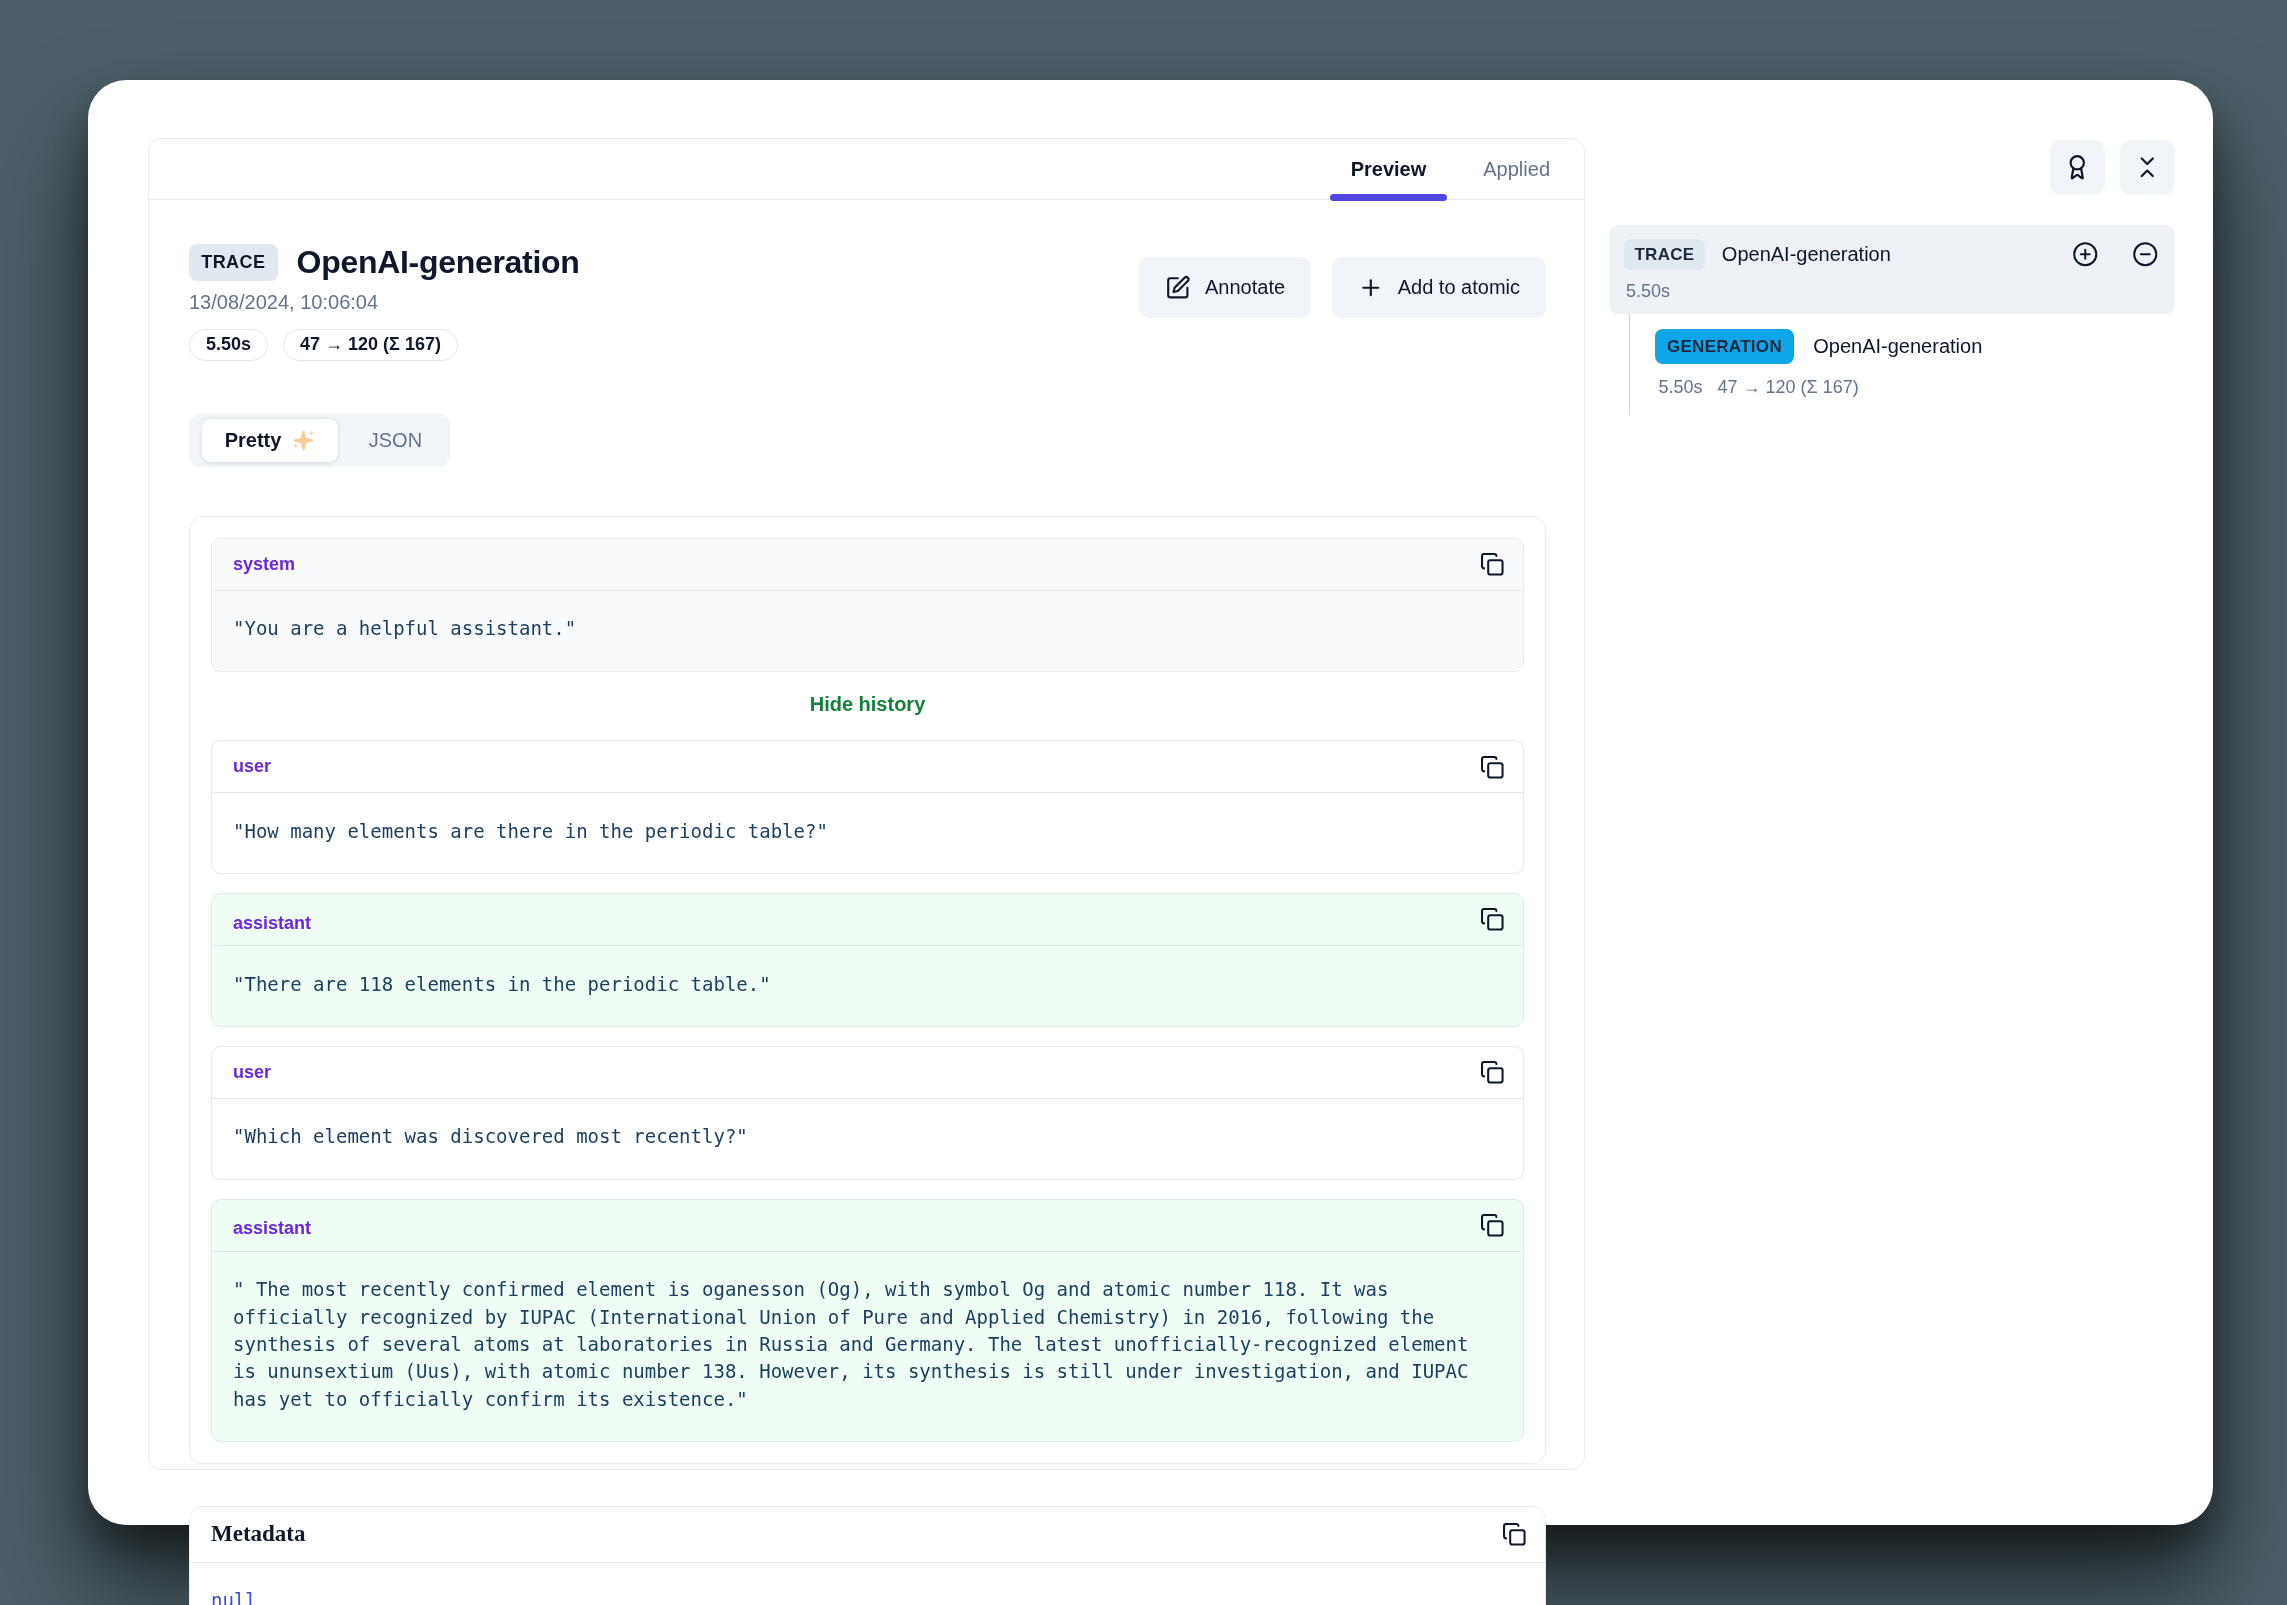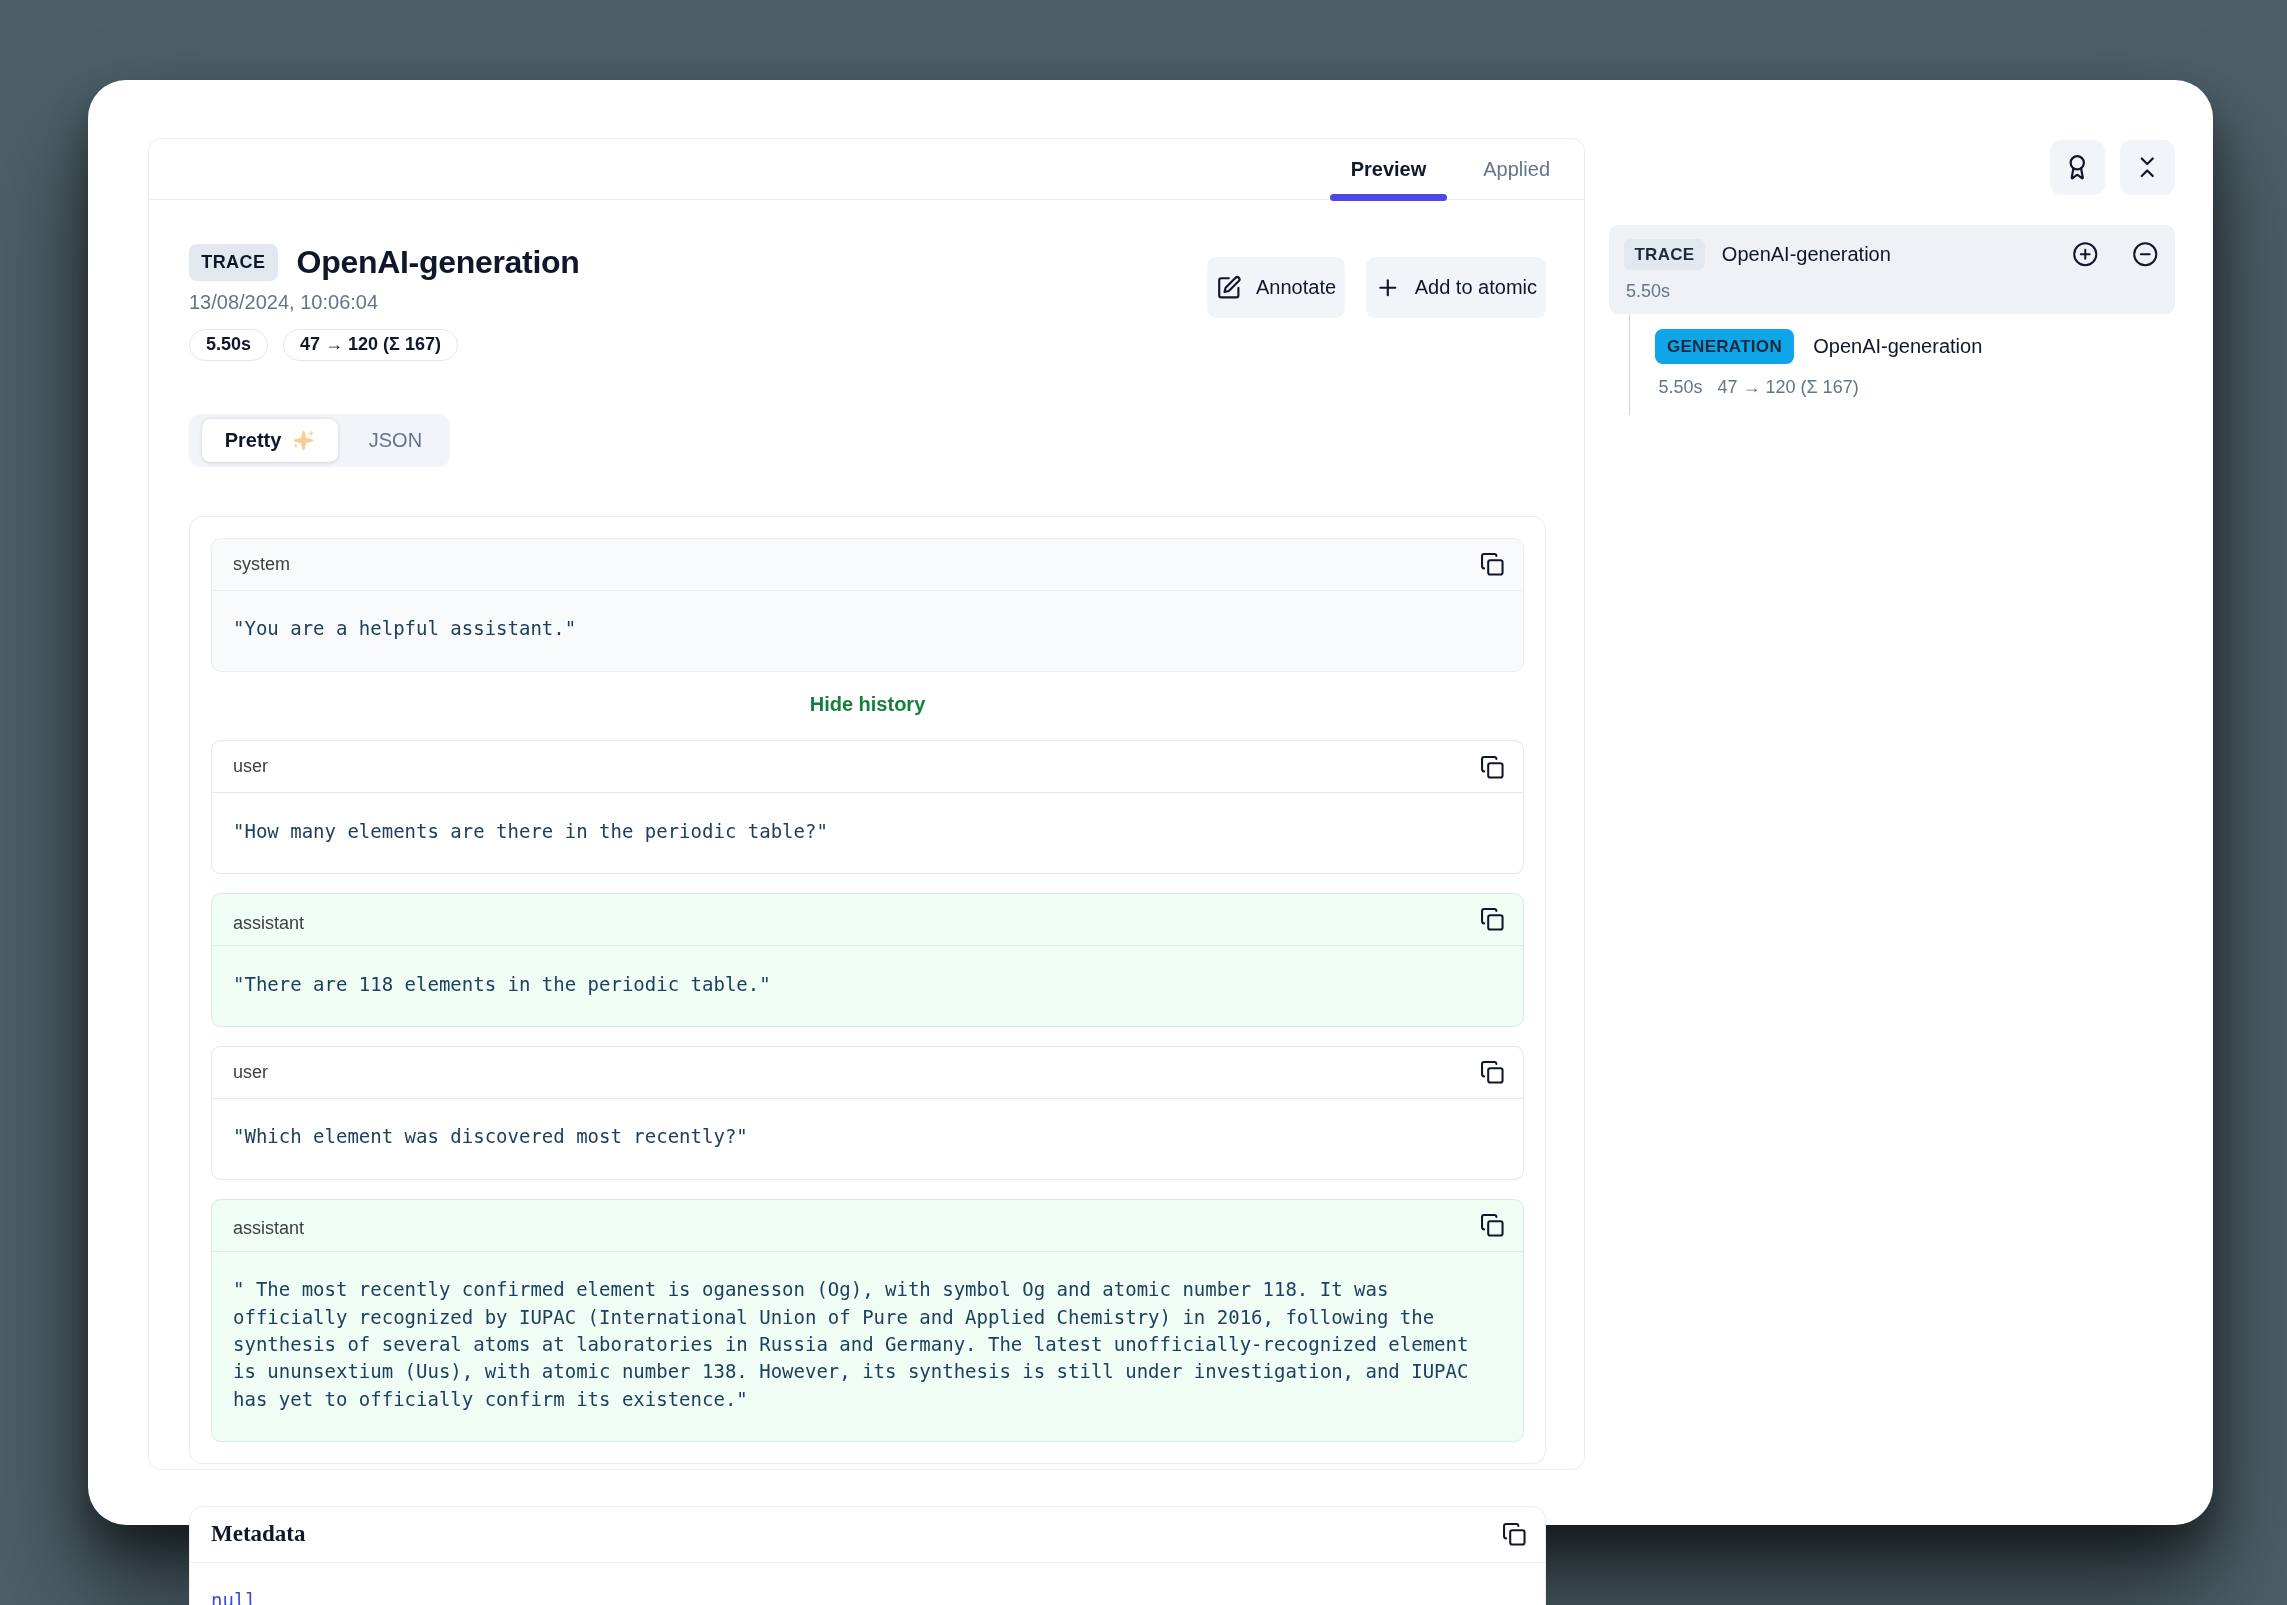--- a/index.html
+++ b/index.html
@@ -46,21 +46,21 @@
   .trace-title { font-size:32px; font-weight:700; letter-spacing:-0.3px; }
   .timestamp { margin-top:9.5px; font-size:20px; color:#64748b; }
   .pill-row { margin-top:15px; display:flex; gap:15px; }
   .pill {
     border:1.9px solid #e2e8f0; border-radius:945px; padding:4.7px 16px;
     font-size:18px; font-weight:700; color:#0f172a; background:#fff;
   }
   .actions { display:flex; gap:21px; margin-top:13.2px; }
   .action-btn {
     display:flex; align-items:center; gap:14px; background:#f1f5f9;
-    border:none; border-radius:9.5px; padding:0 9px; height:61px;
+    border:none; border-radius:9.5px; padding:0 26px; height:61px;
     font-size:20px; font-weight:500; color:#0f172a; cursor:pointer;
     font-family:inherit;
   }
   .action-btn svg { width:25.6px; height:25.6px; }
   
   .toggle-row { margin-top:53px; }
   .seg-container {
     display:inline-flex; background:#f1f5f9; border-radius:11.4px; padding:4.7px;
   }
   .seg {
@@ -76,21 +76,21 @@
   
   .messages {
     margin-top:49px; border:1.9px solid #e8ecf2; border-radius:13.2px; padding:21px;
     background:#fff;
   }
   .msg-block { border-radius:9.5px; overflow:hidden; border:1.9px solid #e2e8f0; background:#fff; }
   .msg-header {
     display:flex; justify-content:space-between; align-items:center;
     padding:11.4px 17px 11.4px 21px; border-bottom:1.9px solid #e2e8f0;
   }
-  .msg-role { font-size:18px; font-weight:400; color:#404040; }
+  .msg-role { font-size:18px; font-weight:700; color:#6d28d9; }
   .copy-btn {
     background:transparent; border:none; color:#0f172a; cursor:pointer;
     width:28px; height:28px; display:flex; align-items:center; justify-content:center;
   }
   .copy-btn svg { width:24.6px; height:24.6px; }
   .mono { font-family:"DejaVu Sans Mono", monospace; }
   .msg-body {
     padding:24.6px 21px 28px; font-size:19px; line-height:27.4px; color:#1e405f;
     white-space:pre-wrap; word-break:break-word;
   }

